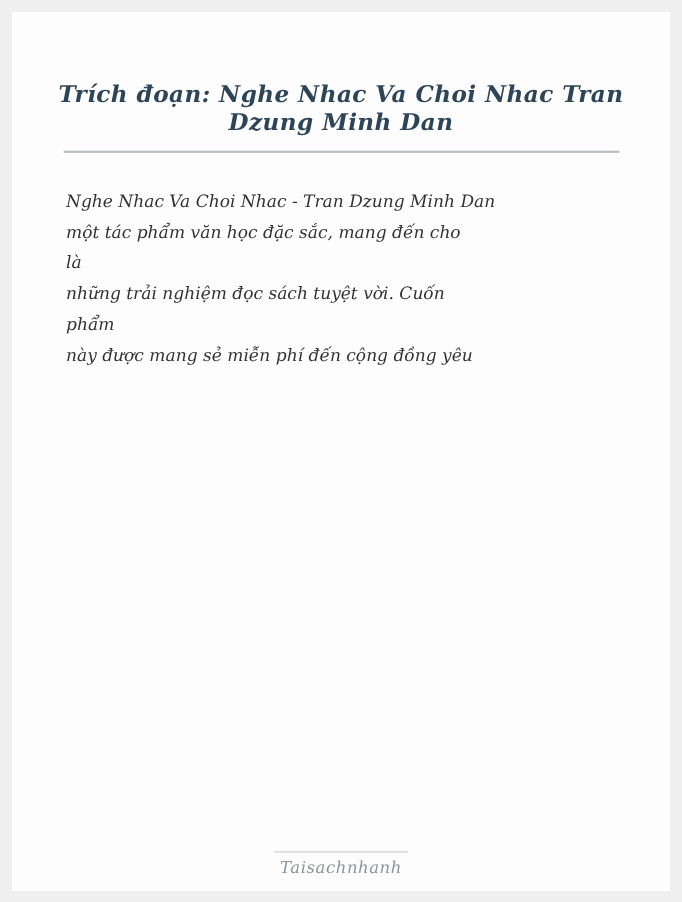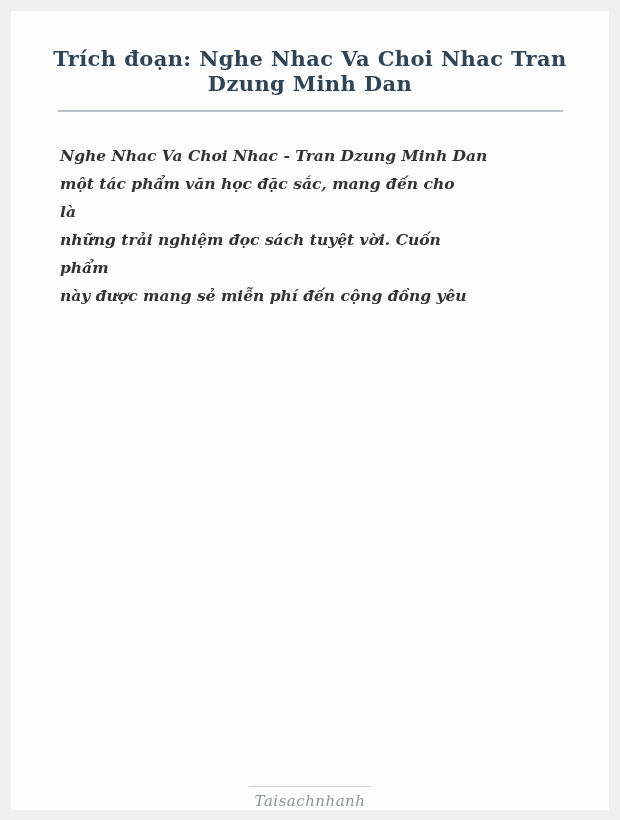--- a/index.html
+++ b/index.html
@@ -13,23 +13,24 @@
   }
   .sheet {
     position: relative;
     width: 598px;
     height: 799px;
     margin: 11px auto 10px auto;
     background: #fdfdfd;
     box-sizing: border-box;
   }
   .page-title {
-    padding-top: 35px;
+    padding-top: 62px;
     text-align: center;
     font-family: "DejaVu Serif", serif;
+    font-style: italic;
     font-weight: bold;
     font-size: 21px;
     letter-spacing: 0.4px;
     color: #2e4457;
   }
   .title-divider {
     width: 505px;
     margin: 14px auto 0 auto;
     border: none;
     border-top: 2px solid #b9bec2;
@@ -38,27 +39,26 @@
   .excerpt {
     margin: 30px 40px 0 49px;
     font-family: "DejaVu Serif", serif;
     font-style: italic;
     font-size: 15.5px;
     line-height: 28px;
     color: #333333;
   }
   .excerpt .line {
     white-space: pre;
-    font-weight: bold;
   }
   .footer {
     position: absolute;
     left: 0;
     right: 0;
-    bottom: 0;
+    bottom: 12px;
     text-align: center;
   }
   .footer-divider {
     width: 122px;
     margin: 0 auto 5px auto;
     border: none;
     border-top: 1px solid #c9ced2;
     height: 0;
   }
   .footer-brand {

